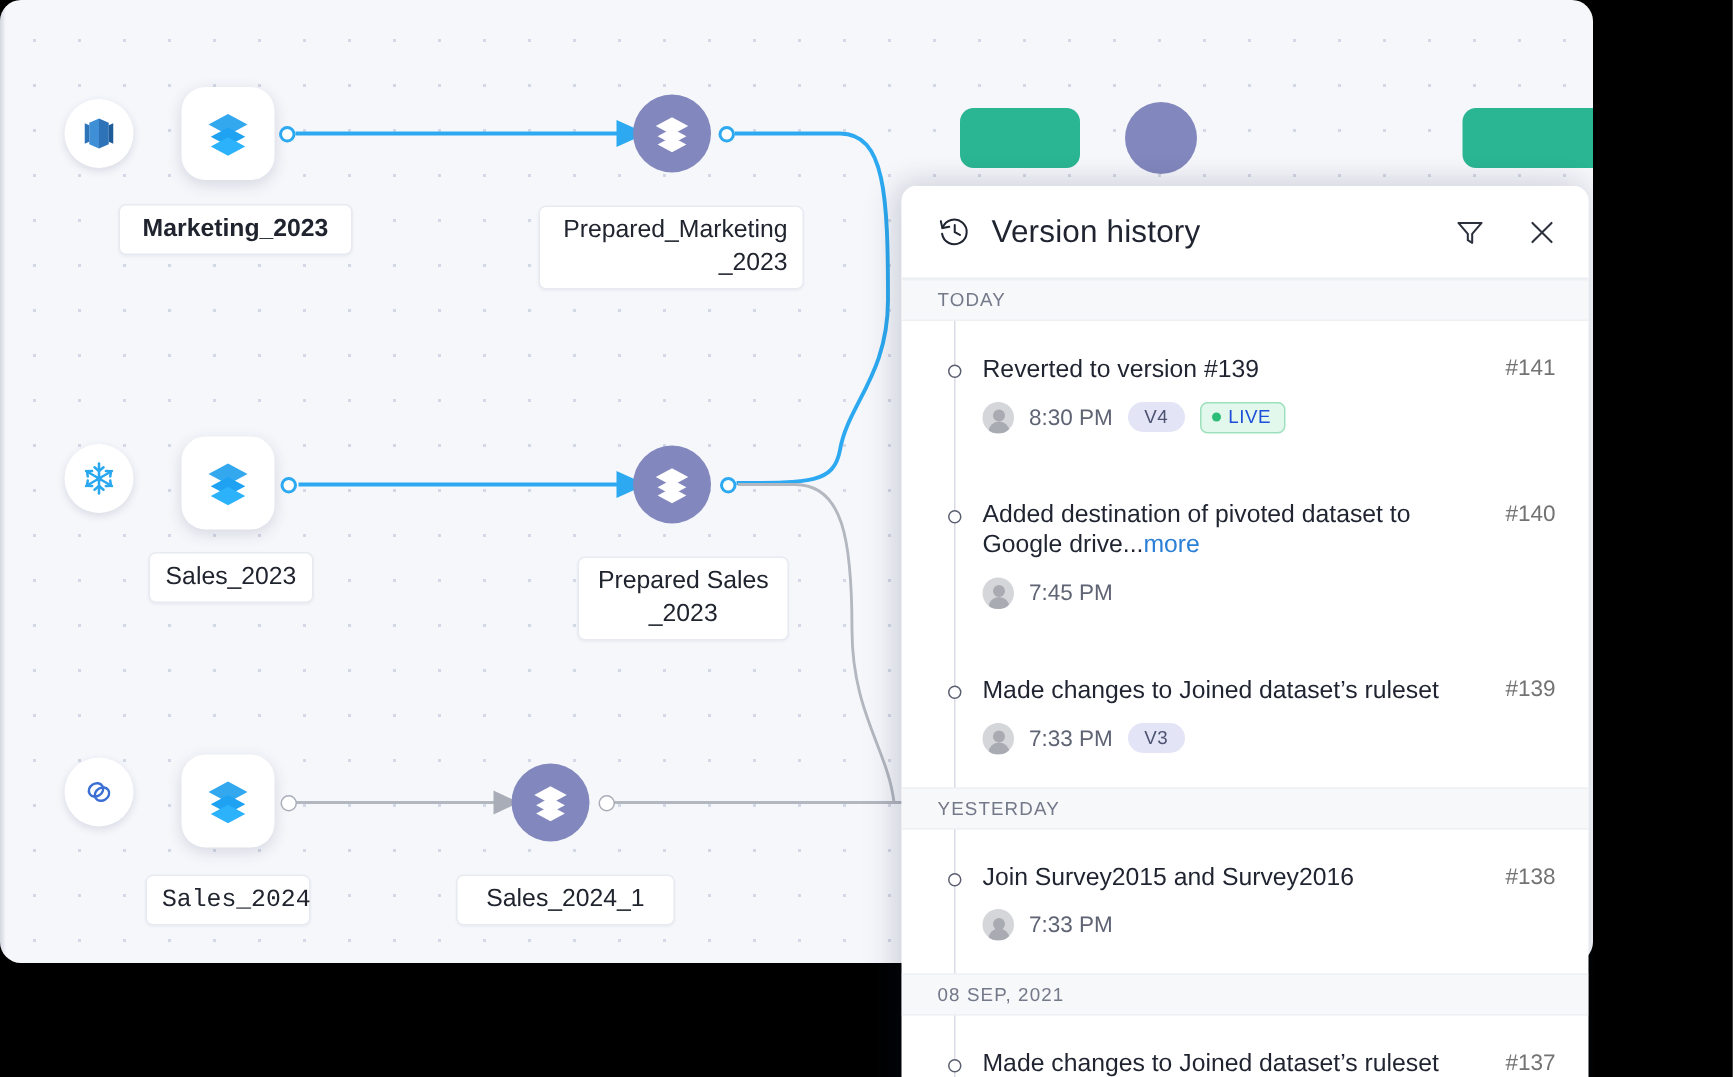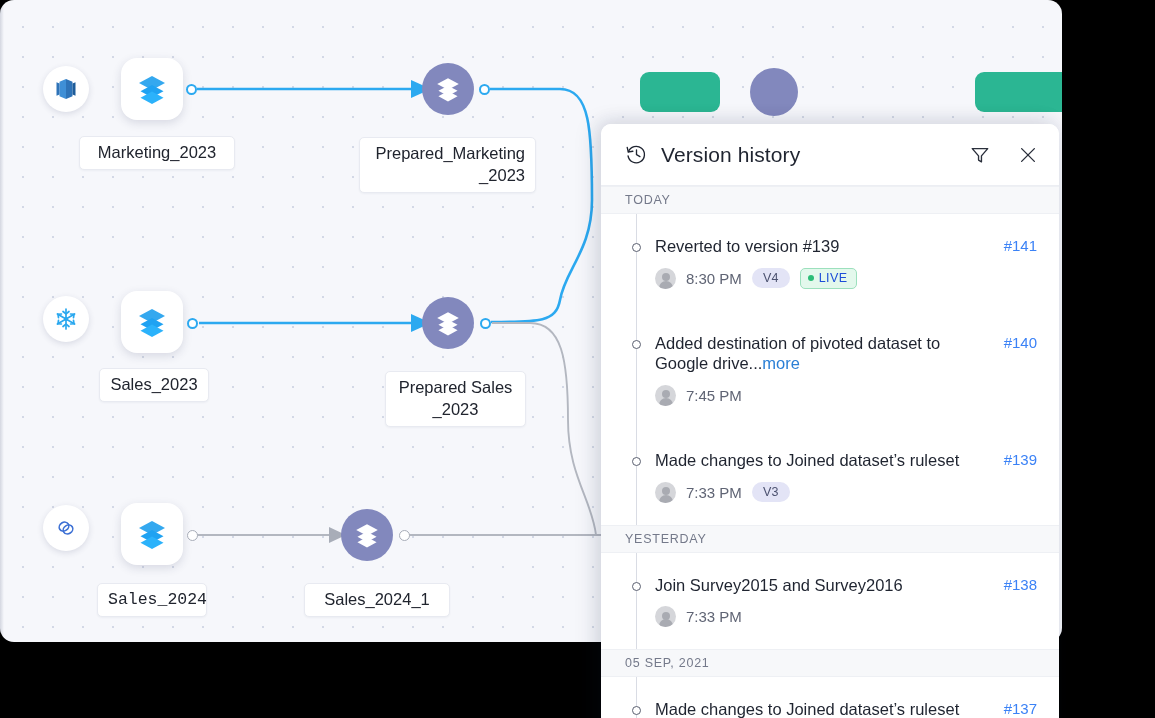--- a/index.html
+++ b/index.html
@@ -159,21 +159,21 @@
     background: #e3f8ec; color: #1d4ed8;
     border: 1px solid #9ce0bd;
     font-size: 12.5px; border-radius: 5px;
     padding: 2.5px 9px 2.5px 7px;
     display: inline-flex; align-items: center; gap: 5px;
     letter-spacing: .4px;
   }
   .badge-live .dot { width: 6px; height: 6px; border-radius: 50%; background: #2bbd77; }
   .entry-num {
     position: absolute; right: 22px; top: 23px;
-    font-size: 15px; color: #3b82f6;
+    font-size: 15px; color: #737373;
   }
 </style>
 </head>
 <body>
 
 <div id="app">
 
   <div id="canvas">
     <div id="canvas-edge-shade"></div>
 
@@ -208,21 +208,21 @@
       </svg>
     </div>
     <div class="ds" style="left:121px; top:58px;">
       <svg width="36" height="36" viewBox="0 0 36 36">
         <polygon points="18,5 31,12 18,19 5,12" fill="#34a8ef"></polygon>
         <polygon points="18,14 29.5,20.2 18,26.4 6.5,20.2" fill="#1fa2f2"></polygon>
         <polygon points="18,20.5 29.5,26.7 18,32.9 6.5,26.7" fill="#2bb2fb"></polygon>
       </svg>
     </div>
     <div class="port blue" style="left:186px; top:83.5px;"></div>
-    <div class="nlabel" style="left:79px; top:136px; width:156px;">Marketing_2023</div>
+    <div class="nlabel" style="left:79px; top:136px; width:156px;font-weight:bold;">Marketing_2023</div>
 
     <div class="prep" style="left:422px; top:63px;">
       <svg width="30" height="30" viewBox="0 0 36 36">
         <polygon points="18,5 31,12 18,19 5,12" fill="#ffffff"></polygon>
         <polygon points="18,14 29.5,20.2 18,26.4 6.5,20.2" fill="#ffffff"></polygon>
         <polygon points="18,20.5 29.5,26.7 18,32.9 6.5,26.7" fill="#ffffff"></polygon>
       </svg>
     </div>
     <div class="port blue" style="left:479px; top:83.5px;"></div>
     <div class="nlabel" style="left:359px; top:137px; width:177px;text-align:right;">Prepared_Marketing
@@ -368,21 +368,21 @@
             <div class="entry-meta">
               <div class="avatar" style="position: relative;">
                 <div class="head"></div>
                 <div class="body"></div>
               </div>
               <span class="entry-time">7:33 PM</span>
             </div>
             <div class="entry-num">#138</div>
           </div>
         </div>
-        <div class="group-head">05 SEP, 2021</div>
+        <div class="group-head">08 SEP, 2021</div>
         <div class="group-body">
           <div class="timeline-line"></div>
           <div class="entry">
             <div class="entry-dot"></div>
             <div class="entry-title">Made changes to Joined dataset’s ruleset</div>
             <div class="entry-meta">
               <div class="avatar" style="position: relative;">
                 <div class="head"></div>
                 <div class="body"></div>
               </div>

